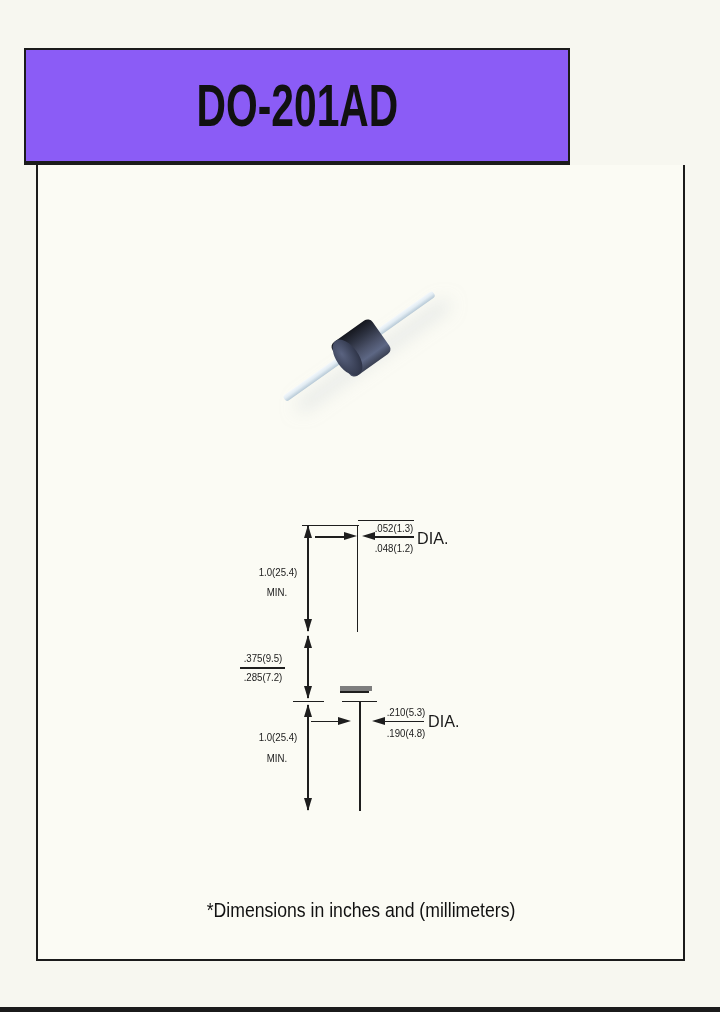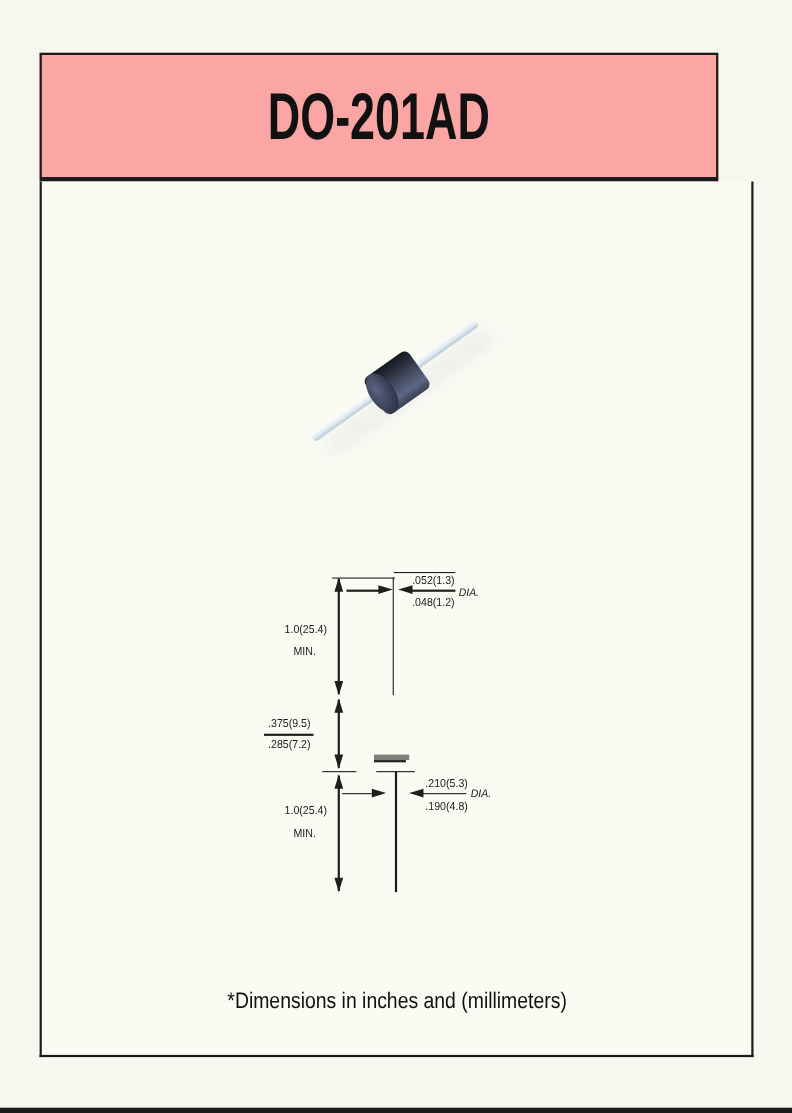--- a/index.html
+++ b/index.html
@@ -6,22 +6,22 @@
   body{
     width:720px;height:1012px;position:relative;overflow:hidden;
     background:#f7f7f0;
     font-family:"Liberation Sans", sans-serif;
     color:#1e1e1e;
   }
   .page{position:absolute;inset:0;}
 
   
   .hdr{
-    position:absolute;left:36px;top:48px;width:617px;height:117px;
-    box-sizing:border-box;background:#fca5a5;
+    position:absolute;left:24px;top:48px;width:546px;height:117px;
+    box-sizing:border-box;background:#8b5cf6;
     border:2px solid #1b1b1b;border-bottom-width:4px;
     display:flex;align-items:center;justify-content:center;
   }
   .hdr h1{
     margin:0;font-size:60px;font-weight:bold;color:#111;
     letter-spacing:0px;transform:scaleX(0.68);transform-origin:center;
     white-space:nowrap;
   }
   .panel{
     position:absolute;left:36px;top:165px;width:649px;height:796px;
@@ -57,21 +57,21 @@
   .bar{position:absolute;background:#7e7e7e;}
   .ah{position:absolute;width:0;height:0;}
   .ah.up   {border-left:4.5px solid transparent;border-right:4.5px solid transparent;border-bottom:13px solid #1e1e1e;}
   .ah.down {border-left:4.5px solid transparent;border-right:4.5px solid transparent;border-top:13px solid #1e1e1e;}
   .ah.right{border-top:4.5px solid transparent;border-bottom:4.5px solid transparent;border-left:13px solid #1e1e1e;}
   .ah.left {border-top:4.5px solid transparent;border-bottom:4.5px solid transparent;border-right:13px solid #1e1e1e;}
   .dim{
     position:absolute;font-size:10.5px;white-space:nowrap;color:#1a1a1a;
     transform:translate(-50%,-50%) scaleX(0.92);
   }
-  .dim.anchor-left{transform:translate(0,-50%) scaleX(0.95);transform-origin:left center;font-size:10px;font-style:italic;}
+  .dim.anchor-left{transform:translate(0,-50%) scaleX(0.95);transform-origin:left center;font-size:17px;}
 
   
   .footnote{
     position:absolute;left:361px;top:910px;margin:0;
     transform:translate(-50%,-50%) scaleX(0.86);transform-origin:center;
     font-size:20.5px;color:#111;white-space:nowrap;
   }
 </style>
 </head>
 <body>

